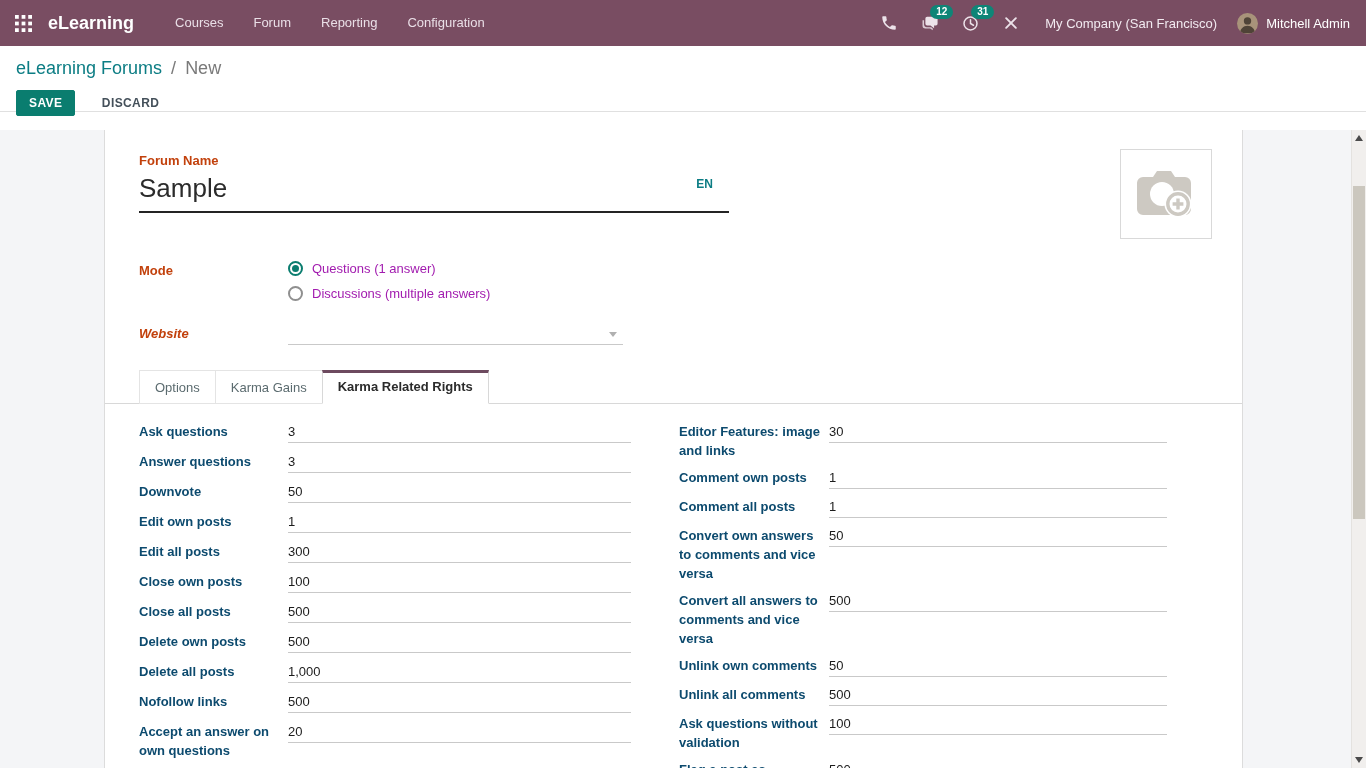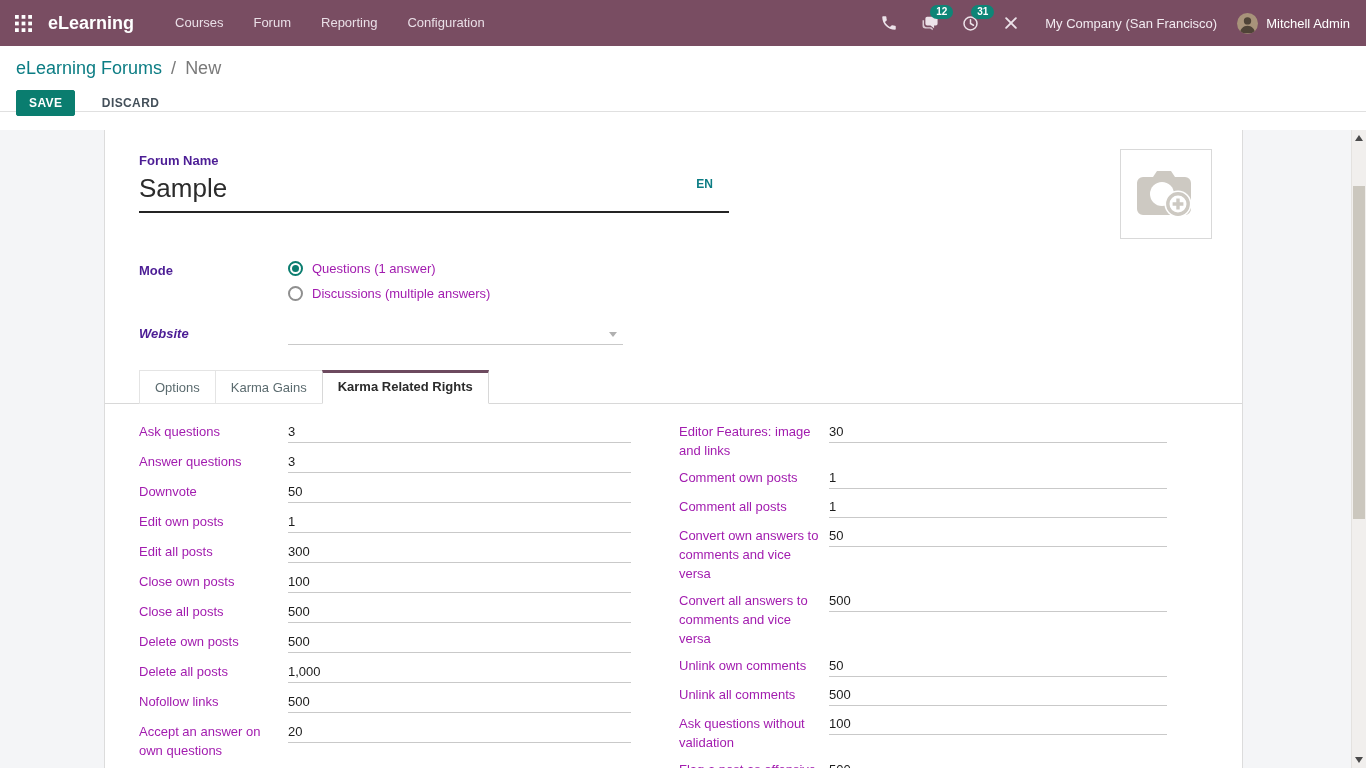--- a/index.html
+++ b/index.html
@@ -35,21 +35,21 @@
 
   
   .content{position:absolute;top:130px;left:0;right:0;bottom:0;background:#f4f5f7;}
   .sheet{position:absolute;left:104px;top:0;width:1139px;height:700px;background:#fff;
          border-left:1px solid #dcdcdc;border-right:1px solid #dcdcdc;box-sizing:border-box;
          padding:21px 34px 0;}
 
   .image-box{position:absolute;top:19px;right:30px;width:90px;height:88px;border:1px solid #d9d9d9;
              display:flex;align-items:center;justify-content:center;cursor:pointer;background:#fff;}
 
-  .field-label{font-size:13px;font-weight:700;color:#4c1d95;}
+  .field-label{font-size:13px;font-weight:700;color:#c2410c;}
   .name-wrap{position:relative;width:590px;margin-top:3px;}
   .name-input{width:100%;border:none;border-bottom:2px solid #242424;font-size:26px;color:#2b2b2b;
               padding:1px 0 7px;background:transparent;outline:none;font-family:inherit;box-sizing:border-box;}
   .en-badge{position:absolute;right:16px;top:5px;color:#0c7d84;font-size:12px;font-weight:700;cursor:pointer;}
 
   .fgroup{margin-top:48px;}
   .frow{display:flex;margin-bottom:13px;}
   .frow > .field-label{width:149px;flex:none;padding-top:2px;}
   .radio-row{display:flex;align-items:center;margin-bottom:10px;font-size:13px;color:#a21caf;cursor:pointer;}
   .radio{position:relative;width:15px;height:15px;border-radius:50%;border:2px solid #8f8f8f;
@@ -67,21 +67,21 @@
   .tab{padding:9px 15px 8px;font-size:13px;color:#5b6b6f;background:#fff;border:1px solid #e4e4e4;
        margin-bottom:-1px;margin-right:-1px;cursor:pointer;}
   .tab.active{border-color:#d8d8d8;border-top:3px solid #6d4a5f;border-bottom:1px solid #fff;
               padding-top:6px;font-weight:700;color:#2b2b2b;}
 
   .tab-content{display:flex;gap:48px;padding-top:18px;}
   .col-left{width:492px;flex:none;}
   .col-right{width:488px;flex:none;}
   .krow{display:flex;align-items:flex-start;margin-bottom:9px;}
   .col-right .krow{margin-bottom:8px;}
-  .krow .klabel{font-size:13px;font-weight:400;color:#a21caf;line-height:19px;flex:none;
+  .krow .klabel{font-size:13px;font-weight:700;color:#0c4a6e;line-height:19px;flex:none;
                 box-sizing:border-box;padding-right:8px;}
   .col-left .krow .klabel{width:149px;}
   .col-right .krow .klabel{width:150px;}
   .kval{flex:1;border-bottom:1px solid #c9c9c9;font-size:13px;color:#1c1c1c;line-height:19px;
         min-height:19px;padding-bottom:1px;cursor:text;}
 
   
   .vscrollbar{position:absolute;top:0;right:0;bottom:0;width:15px;background:#f1efed;
               border-left:1px solid #e4e2df;box-sizing:border-box;}
   .sb-arrow{position:absolute;left:0;width:100%;height:16px;display:flex;align-items:center;justify-content:center;cursor:pointer;}

